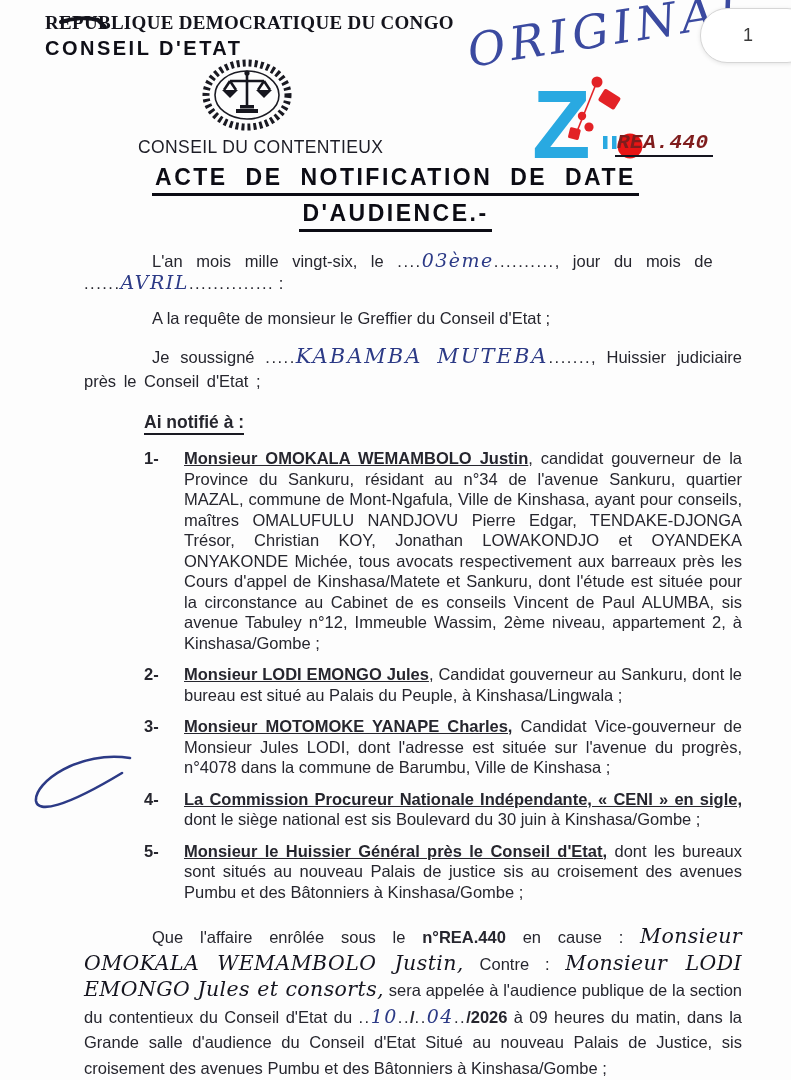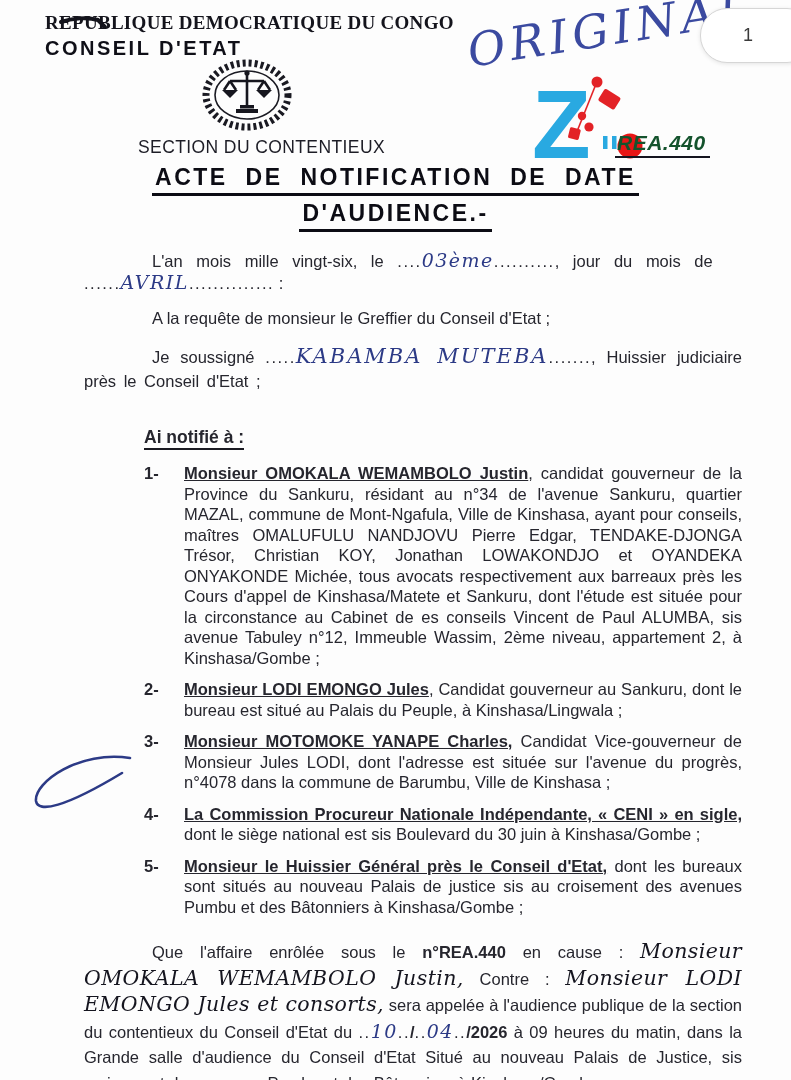--- a/index.html
+++ b/index.html
@@ -12,43 +12,43 @@
   .hdr-inst{font-size:20px;font-weight:bold;letter-spacing:2.5px;margin-top:3px;color:#0f0f17;}
   .penmark{position:absolute;left:58px;top:13px;}
   .seal{position:absolute;left:202px;top:58px;}
   .section-label{position:absolute;left:138px;top:137px;font-size:17.5px;color:#1d1d26;letter-spacing:.4px;}
 
   
   .original{position:absolute;left:466px;top:0px;width:310px;font-family:"DejaVu Serif",serif;
             font-style:italic;font-size:46px;color:#3b4aa0;transform:rotate(-9deg);
             letter-spacing:5px;white-space:nowrap;z-index:3;}
   .zlogo{position:absolute;left:526px;top:70px;z-index:2;}
-  .rea{position:absolute;left:615px;top:131px;font-family:Liberation Sans, sans-serif;font-style:italic;
-       font-weight:bold;font-size:21px;color:#14532d;border-bottom:2.5px solid #15151f;
+  .rea{position:absolute;left:615px;top:131px;font-family:Liberation Mono, monospace;font-style:italic;
+       font-weight:bold;font-size:21px;color:#7f1d1d;border-bottom:2.5px solid #15151f;
        padding:0 4px 1px 2px;letter-spacing:.5px;z-index:4;}
   .pill{position:absolute;left:700px;top:8px;width:112px;height:53px;background:#fff;
         border:1px solid #d6d6d6;border-radius:27px;box-shadow:0 1px 4px rgba(0,0,0,.10);
         display:flex;align-items:center;z-index:6;}
   .pill span{margin-left:42px;font-size:18px;color:#3a3a3a;}
 
   
   .title{position:absolute;left:0;top:166px;width:100%;text-align:center;line-height:1;z-index:5;}
   .tline{display:inline-block;font-weight:bold;font-size:23px;letter-spacing:2.5px;word-spacing:9px;
          color:#0c0c14;border-bottom:3px solid #0c0c14;padding:0 3px 4px;}
   .tline2{margin-top:6px;}
 
   
   .docbody{position:absolute;left:84px;top:250px;width:658px;font-size:16.5px;line-height:20.5px;
            text-align:justify;color:#26262e;}
   .p1{text-indent:68px;}
   .l1{word-spacing:9px;}
   .p2{margin-top:15px;text-indent:68px;}
   .p3{margin-top:15px;text-indent:68px;line-height:24px;word-spacing:3px;}
   .heading-wrap{margin-top:19px;margin-left:60px;}
-  .heading{display:inline-block;font-weight:bold;font-size:17.5px;border-bottom:2px solid #1a1a22;padding-bottom:1px;margin-top:15px;}
+  .heading{display:inline-block;font-weight:bold;font-size:17.5px;border-bottom:2px solid #1a1a22;padding-bottom:1px;}
   .list{margin-top:13px;}
   .item{display:flex;margin-left:60px;margin-bottom:11px;}
   .num{width:40px;font-weight:bold;flex:none;}
   .itxt{flex:1;text-align:justify;}
   .lead{font-weight:bold;text-decoration:underline;}
   .closing{margin-top:22px;text-indent:68px;line-height:25.5px;}
 
   
   .b{font-weight:bold;}
   .scr{font-family:"DejaVu Serif",serif;font-style:italic;font-size:20.5px;letter-spacing:.4px;color:#15151f;}
@@ -83,21 +83,21 @@
       <line x1="62" y1="23" x2="56" y2="32"></line>
         <line x1="62" y1="23" x2="68" y2="32"></line>
     </g>
     <circle cx="45" cy="15" r="2.6" fill="#16161e"></circle>
     <path d="M20,32 L36,32 L28,40 Z" fill="#16161e"></path>
     <path d="M54,32 L70,32 L62,40 Z" fill="#16161e"></path>
     <rect x="38" y="47" width="14" height="3.5" fill="#16161e"></rect>
     <rect x="34" y="51" width="22" height="4" fill="#16161e"></rect>
   </svg>
 
-  <div class="section-label">SECTION DU CONTENTIEUX</div>
+  <div class="section-label">CONSEIL DU CONTENTIEUX</div>
 
   <div class="original">ORIGINAL</div>
 
   <svg class="zlogo" width="134" height="102" viewBox="0 0 134 102">
     <text x="6" y="88" font-family="Liberation Sans, sans-serif" font-weight="bold" font-size="96" fill="#29a9e1">Z</text>
     <line x1="70" y1="14" x2="50" y2="64" stroke="#e32226" stroke-width="1.6"></line>
     <circle cx="71" cy="12" r="5.5" fill="#e32226"></circle>
     <rect x="74" y="22" width="19" height="14" rx="2" transform="rotate(32 83 29)" fill="#e32226"></rect>
     <circle cx="56" cy="46" r="4.2" fill="#e32226"></circle>
     <circle cx="63" cy="57" r="4.6" fill="#e32226"></circle>

